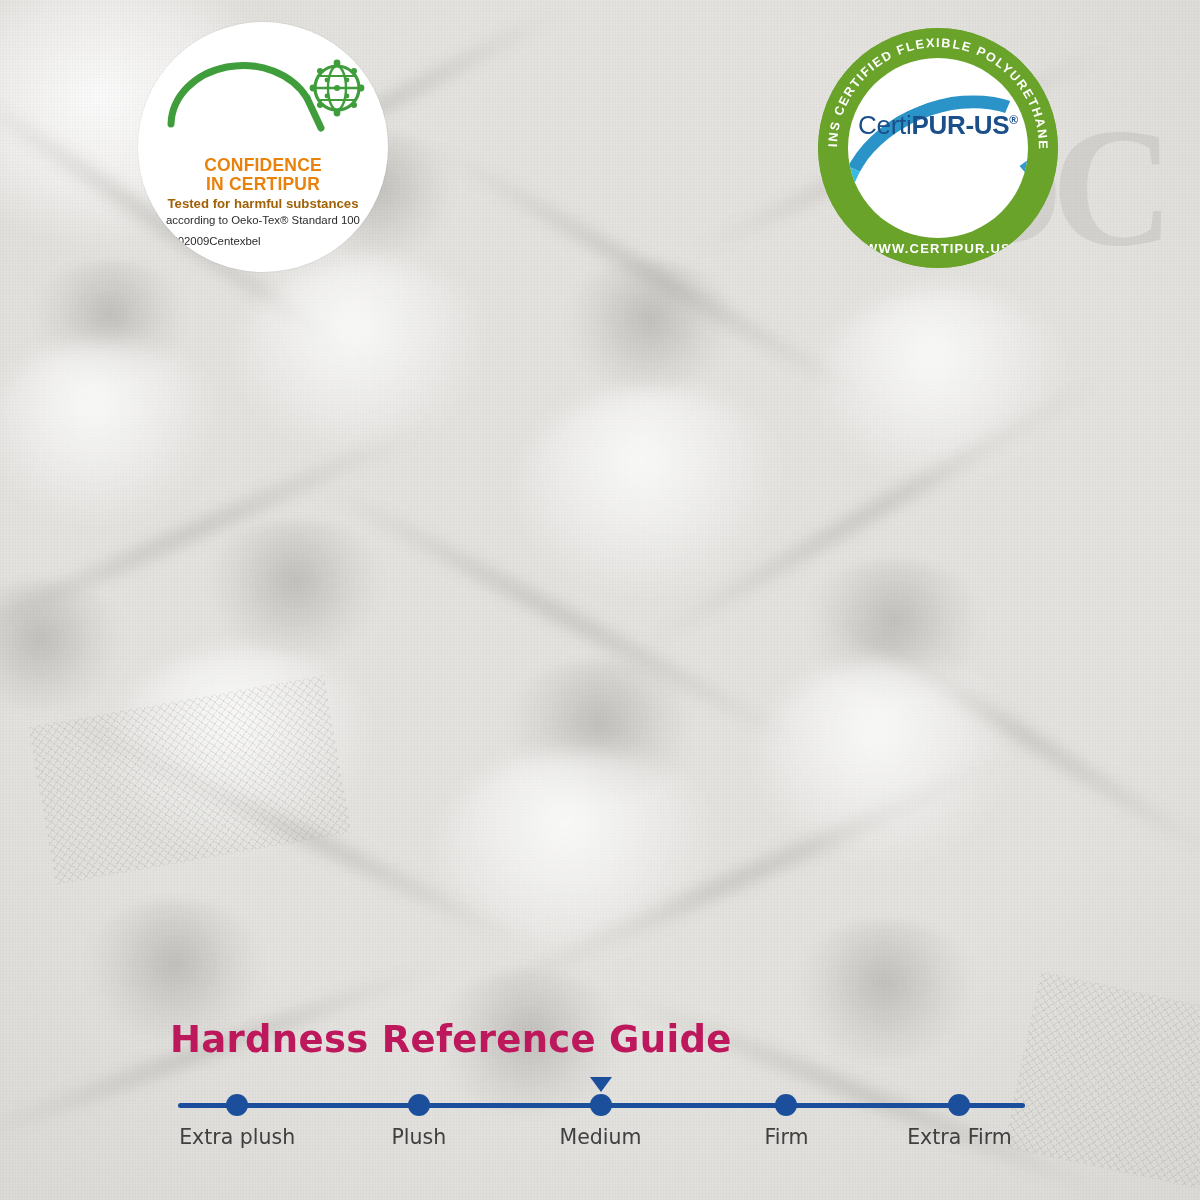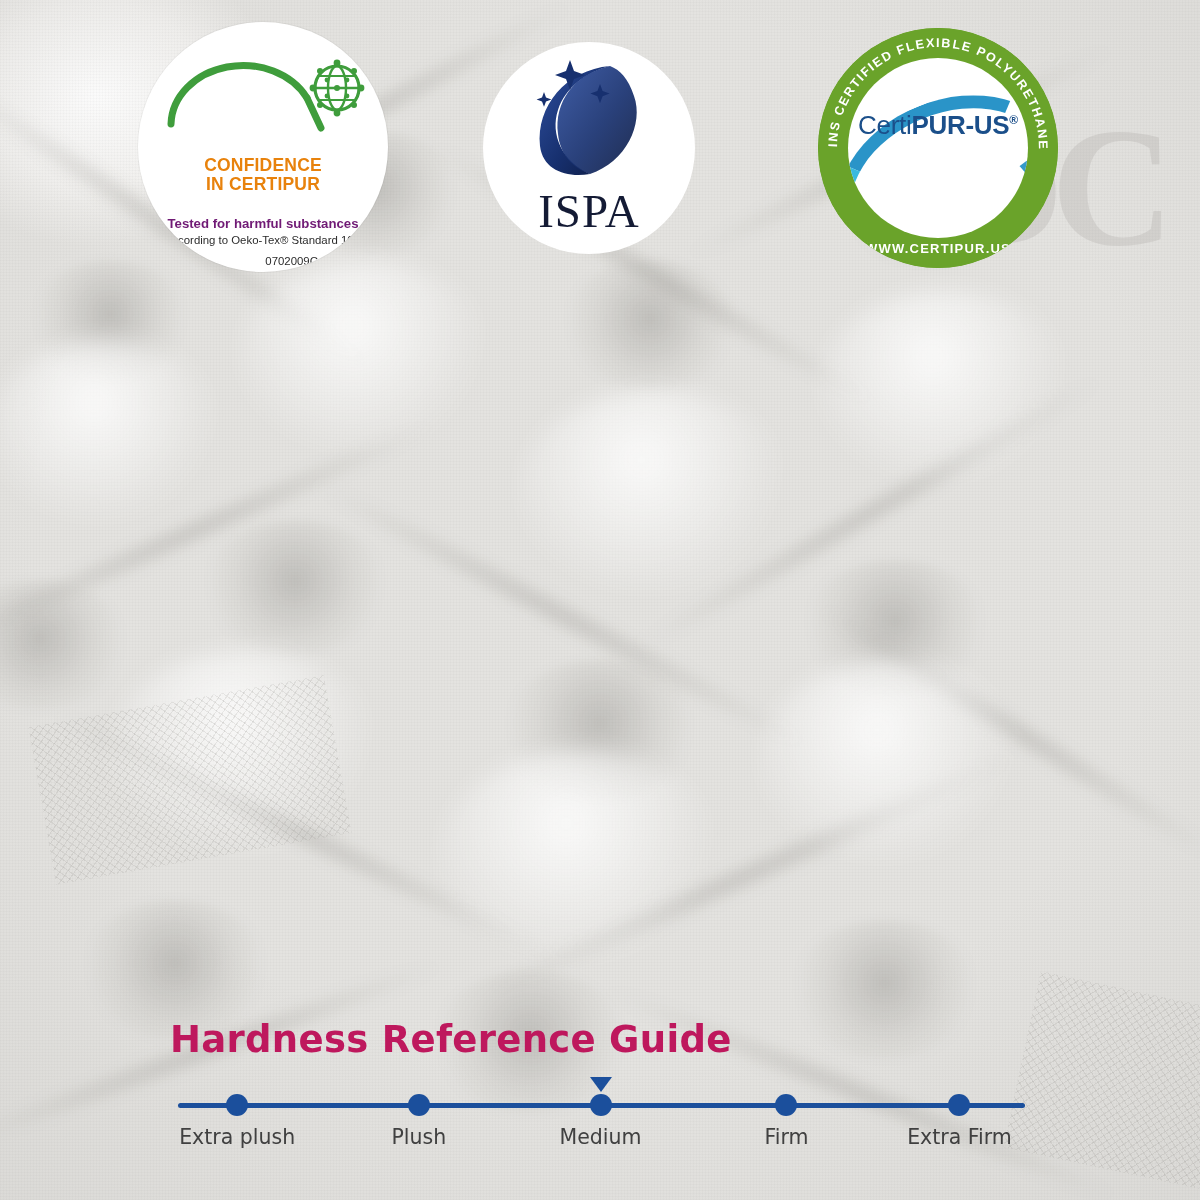--- a/index.html
+++ b/index.html
@@ -125,37 +125,37 @@
   .oeko-title {
     margin-top: 24px;
     color: #e8820c;
     font-weight: 700;
     font-size: 17.5px;
     line-height: 19px;
     text-align: center;
     letter-spacing: .2px;
   }
   .oeko-sub {
-    margin-top: 22px;
-    color: #701a75;
+    margin-top: 2px;
+    color: #a16207;
     font-weight: 700;
     font-size: 13.2px;
     text-align: center;
   }
   .oeko-std {
     margin-top: 3px;
     color: #2b2b2b;
     font-size: 11.4px;
     text-align: center;
   }
   .oeko-foot {
     margin-top: 9px;
     width: 196px;
     display: flex;
-    justify-content: flex-end;
+    justify-content: flex-start;
     color: #2b2b2b;
     font-size: 11.4px;
   }
 
   
   #badge-ispa {
     left: 483px; top: 42px;
     width: 212px; height: 212px;
     background: #ffffff;
   }
@@ -396,41 +396,20 @@
         </div>
         <div class="oeko-sub">Tested for harmful substances</div>
         <div class="oeko-std">according to Oeko-Tex® Standard 100</div>
         <div class="oeko-foot">
           <span>0702009</span>
           <span>Centexbel</span>
         </div>
       </div>
     </div>
 
-    <div class="badge" id="badge-ispa">
-      <div class="ispa-inner">
-        <svg width="150" height="120" viewBox="0 0 150 120">
-          <defs>
-            <linearGradient id="moonGrad" x1="0" y1="0" x2="1" y2="1">
-              <stop offset="0%" stop-color="#2f4f9e"></stop>
-              <stop offset="55%" stop-color="#17306f"></stop>
-              <stop offset="100%" stop-color="#0d1b42"></stop>
-            </linearGradient>
-          </defs>
-          <path d="M96 8 C52 12 22 48 26 88 C29 112 52 120 76 116 C48 104 36 76 44 52 C51 30 72 14 96 8 Z" fill="url(#moonGrad)"></path>
-          <path d="M96 8 C60 16 40 44 44 76 C46 96 58 110 76 116 C112 104 130 66 120 38 C114 20 106 12 96 8 Z" fill="url(#moonGrad)" opacity="0.92"></path>
-          <g fill="#17306f">
-            <path d="M58 2 l4 11 11 4 -11 4 -4 11 -4 -11 -11 -4 11 -4 z" transform="translate(-2,0)"></path>
-            <path d="M86 26 l2.6 7 7 2.6 -7 2.6 -2.6 7 -2.6 -7 -7 -2.6 7 -2.6 z"></path>
-            <path d="M30 34 l2 5.4 5.4 2 -5.4 2 -2 5.4 -2 -5.4 -5.4 -2 5.4 -2 z"></path>
-          </g>
-        </svg>
-        <div class="ispa-text">ISPA</div>
-      </div>
-    </div>
 
     <div class="badge" id="badge-certipur">
       <div class="cp-ring"></div>
       <svg class="cp-arc-text" viewBox="0 0 240 240">
         <defs>
           <path id="arcTop" d="M 19 120 A 101 101 0 0 1 221 120"></path>
         </defs>
         <text>
           <textPath href="#arcTop" startOffset="50%" text-anchor="middle">CONTAINS CERTIFIED FLEXIBLE POLYURETHANE FOAM</textPath>
         </text>

